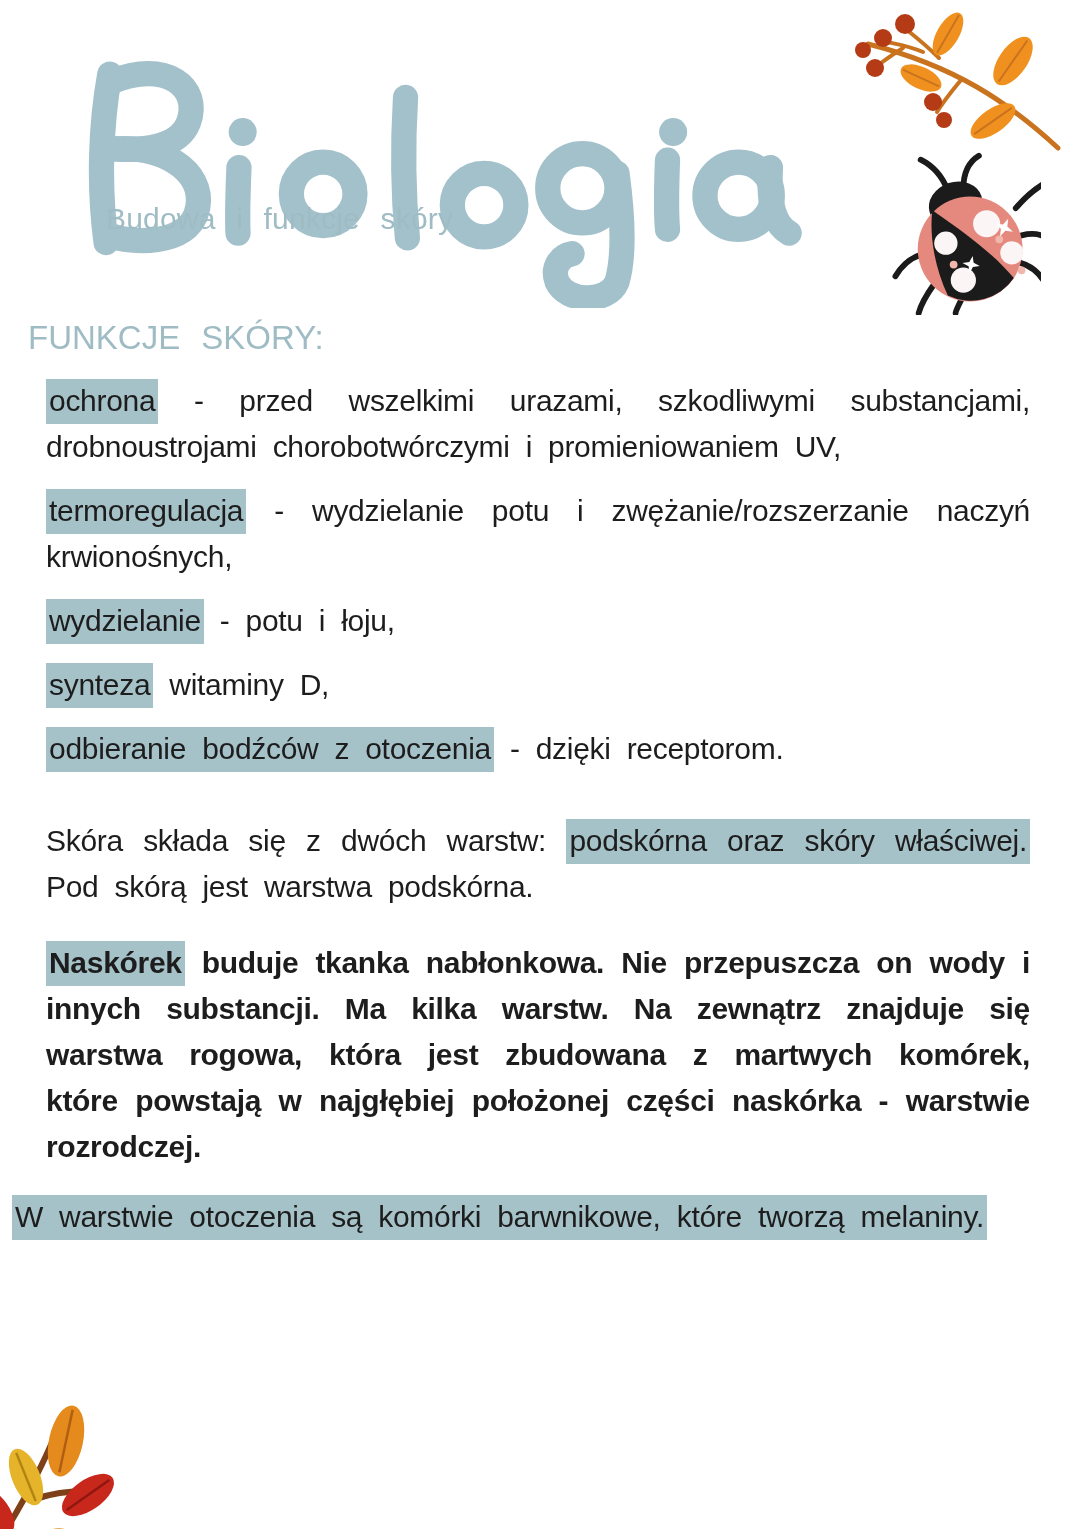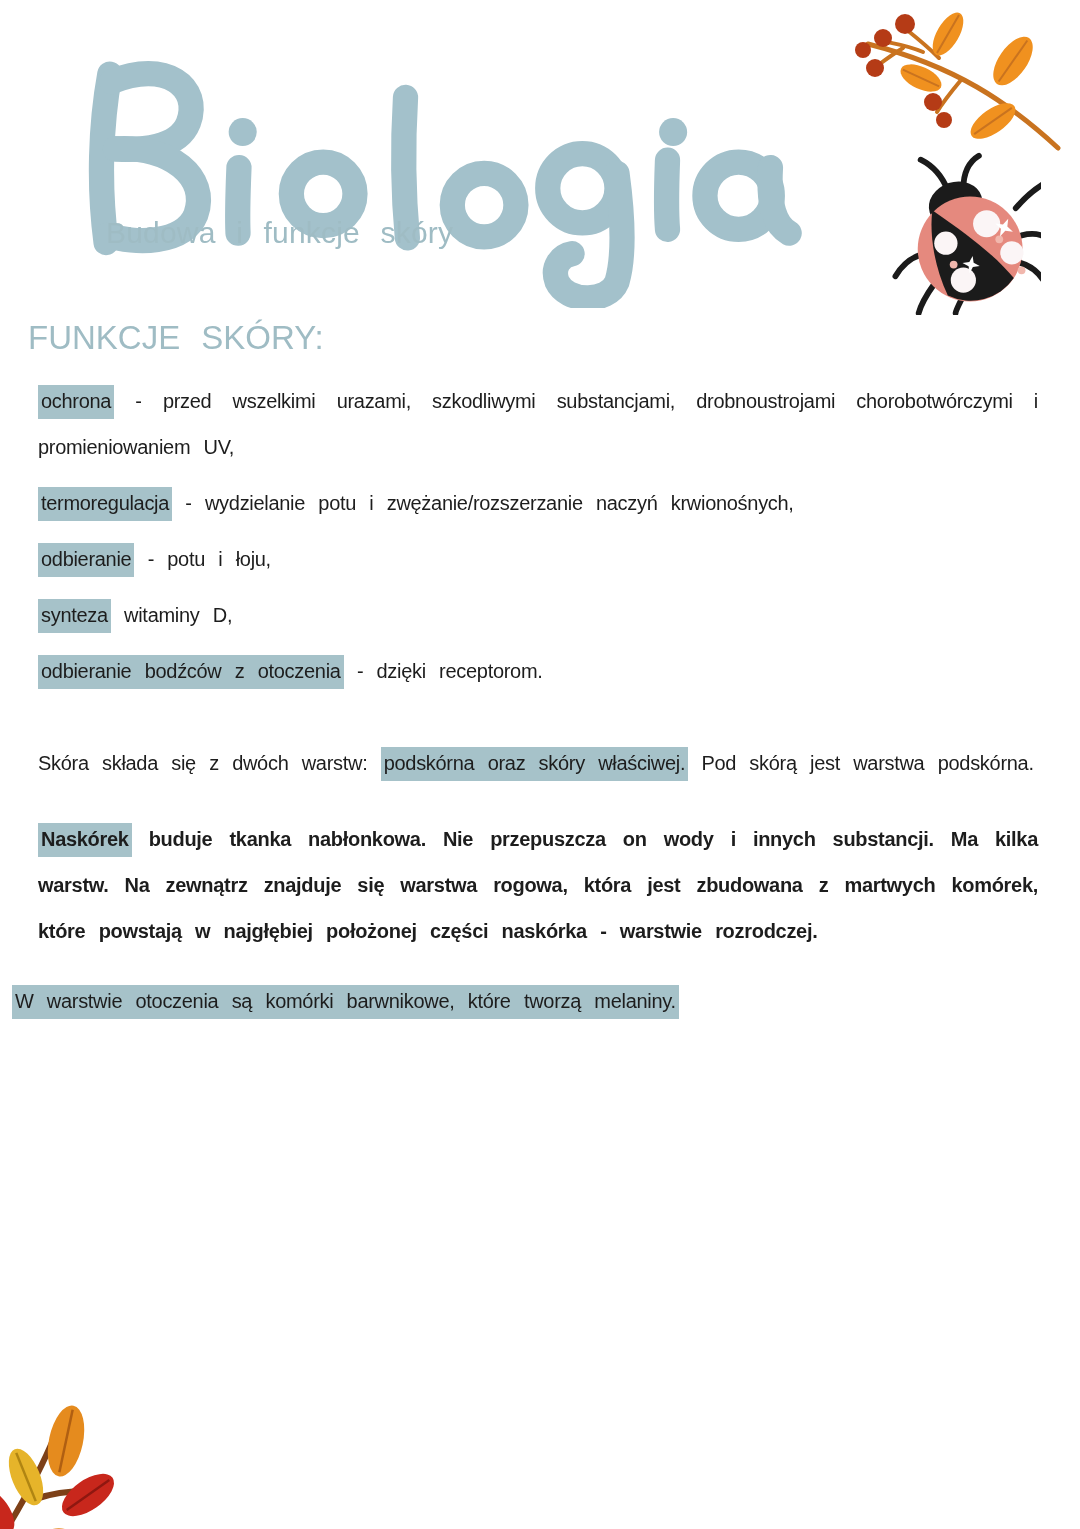--- a/index.html
+++ b/index.html
@@ -9,29 +9,29 @@
 
   
   .deco{position:absolute;pointer-events:none;}
   .deco-branch{left:843px;top:6px;width:220px;height:145px;}
   .deco-ladybug{left:876px;top:150px;width:165px;height:165px;}
   .deco-leaves{left:-8px;top:1403px;width:158px;height:140px;}
 
   
   .title-block{position:absolute;left:72px;top:46px;width:760px;height:260px;}
   .title-svg{position:absolute;left:0;top:0;width:740px;height:262px;}
-  .subtitle{position:absolute;left:34px;top:170px;font-size:30px;color:#9fbcc4;
+  .subtitle{position:absolute;left:34px;top:156px;font-size:30px;color:#9fbcc4;
             word-spacing:12px;letter-spacing:0.2px;white-space:nowrap;}
 
   
   .content{position:absolute;top:318px;left:0;right:0;padding:0 32px 0 28px;}
   .section-heading{font-size:33px;line-height:40px;color:#9fbcc4;
                    word-spacing:12px;margin:0 0 20px 0;font-weight:400;}
-  .para{font-size:20px;line-height:46px;letter-spacing:-0.3px;word-spacing:8px;
-        text-align:justify;margin:10px;}
+  .para{font-size:30px;line-height:46px;letter-spacing:-0.3px;word-spacing:8px;
+        text-align:justify;margin:18px;}
   .function-list{margin:0;}
   .gap-lg{margin-top:46px;}
   .gap-md{margin-top:30px;font-weight:bold;}
   .gap-sm{margin-top:24px;}
   .outdent{margin-left:-16px;}
   .hl{background:#a6c2c9;padding:5px 3px 7px 3px;
       -webkit-box-decoration-break:slice;box-decoration-break:slice;}
 </style>
 </head>
 <body>
@@ -142,21 +142,21 @@
     <div class="subtitle">Budowa i funkcje skóry</div>
   </div>
 
   <main class="content">
 
     <h2 class="section-heading">FUNKCJE SKÓRY:</h2>
 
     <div class="function-list">
       <div class="para"><span class="hl">ochrona</span><span> - przed wszelkimi urazami, szkodliwymi substancjami, drobnoustrojami chorobotwórczymi i promieniowaniem UV,</span></div>
       <div class="para"><span class="hl">termoregulacja</span><span> - wydzielanie potu i zwężanie/rozszerzanie naczyń krwionośnych,</span></div>
-      <div class="para"><span class="hl">odbieranie</span><span> - potu i łoju,</span></div>
+      <div class="para"><span class="hl">wydzielanie</span><span> - potu i łoju,</span></div>
       <div class="para"><span class="hl">synteza</span><span> witaminy D,</span></div>
       <div class="para"><span class="hl">odbieranie bodźców z otoczenia</span><span> - dzięki receptorom.</span></div>
     </div>
 
     <p class="para gap-lg"><span>Skóra składa się z dwóch warstw: </span><span class="hl">podskórna oraz skóry właściwej.</span><span> Pod skórą jest warstwa podskórna.</span></p>
 
     <p class="para gap-md"><span class="hl">Naskórek</span><span> buduje tkanka nabłonkowa. Nie przepuszcza on wody i innych substancji. Ma kilka warstw. Na zewnątrz znajduje się warstwa rogowa, która jest zbudowana z martwych komórek, które powstają w najgłębiej położonej części naskórka - warstwie rozrodczej.</span></p>
 
     <p class="para gap-sm outdent"><span class="hl">W warstwie otoczenia są komórki barwnikowe, które tworzą melaniny.</span></p>
 

